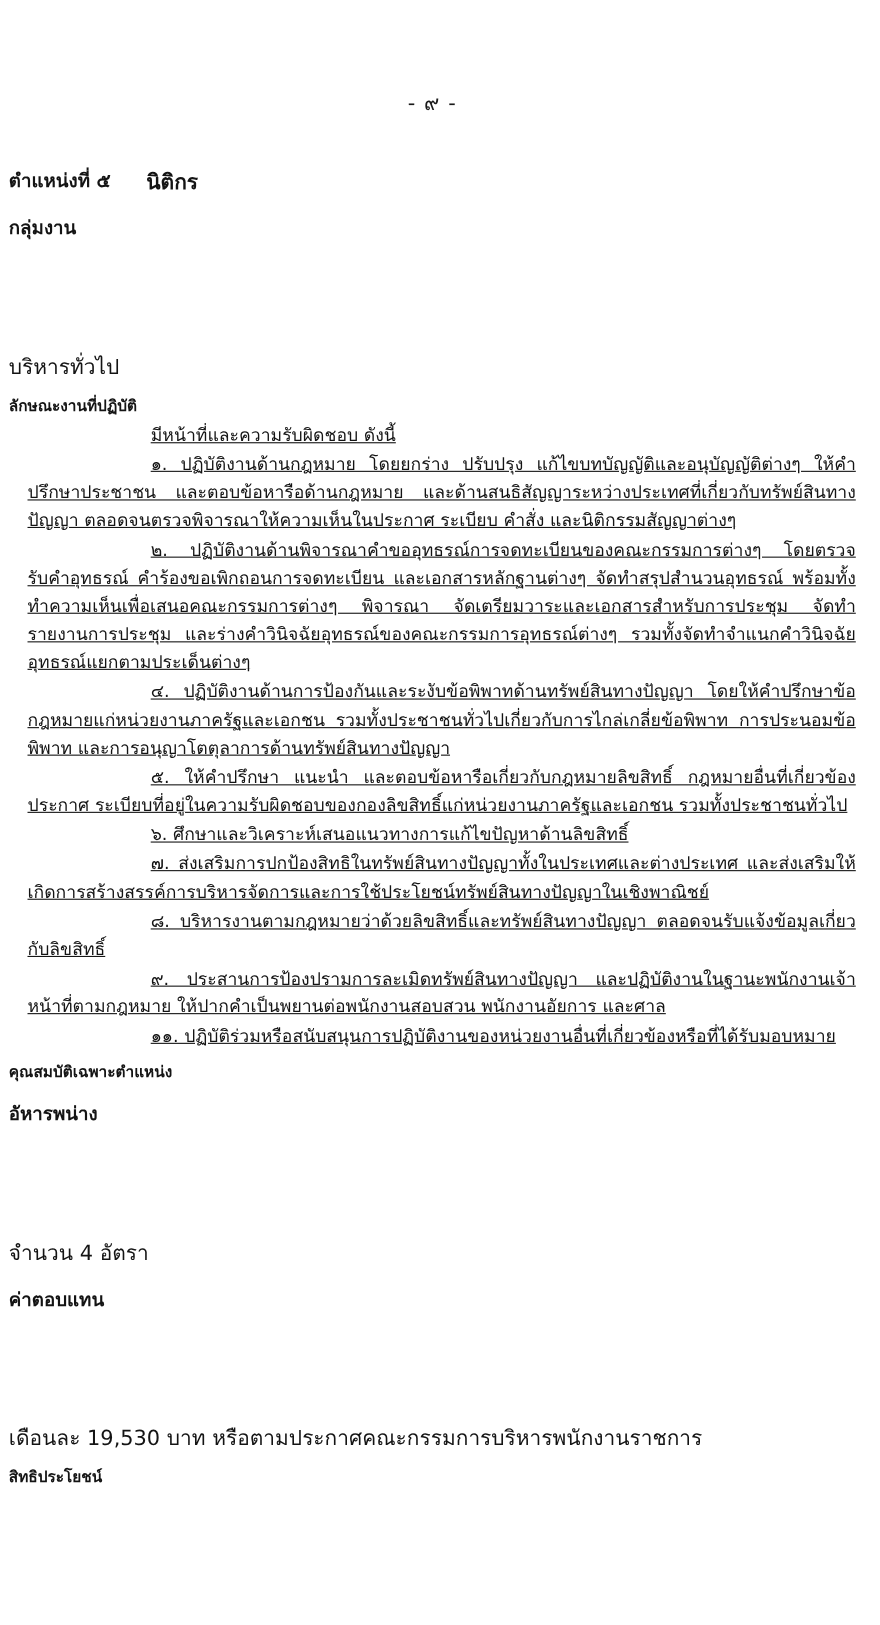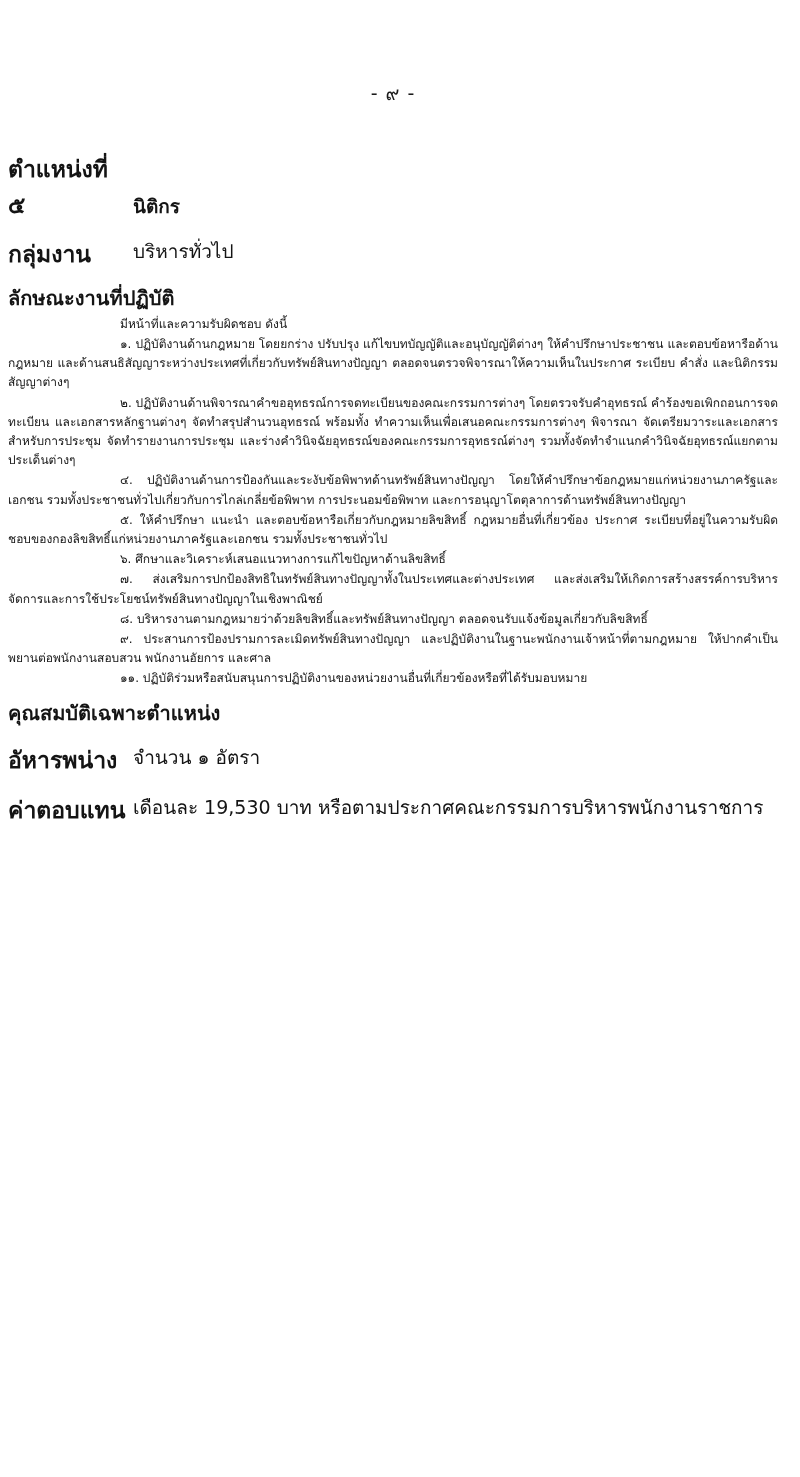--- a/index.html
+++ b/index.html
@@ -31,57 +31,59 @@
   }
   .row {
     display: flex;
     align-items: flex-start;
     margin: 0 0 2px 0;
   }
   .label-col {
     width: 125px;
     flex: 0 0 125px;
     font-weight: bold;
-    font-size: 23px;
+    font-size: 17px;
     line-height: 1.55;
   }
   .value-col {
     font-size: 19px;
     line-height: 1.55;
   }
   .heading-spaced {
     margin-top: 14px;
+    flex-direction: column;
   }
   p.para {
-    font-size: 12px;
+    font-size: 16px;
     line-height: 1.60;
-    margin: 0 0 1px 0;
+    margin: 0 0 1px 17px;
     text-align: justify;
     text-justify: inter-word;
+    text-decoration: underline;
   }
   p.para.indent {
     text-indent: 112px;
   }
   .sec-title {
     font-weight: bold;
-    font-size: 20px;
+    font-size: 14px;
     line-height: 1.55;
     margin: 10px 0 1px 0;
   }
 </style>
 </head>
 <body>
 
 <div class="page">
 
   <div class="page-number">- ๙ -</div>
 
   <div class="row">
     <div class="label-col">ตำแหน่งที่ ๕</div>
-    <div class="value-col" style="font-weight:bold;margin-top:40px;">นิติกร</div>
+    <div class="value-col" style="font-weight:bold;">นิติกร</div>
   </div>
 
   <div class="row heading-spaced">
     <div class="label-col">กลุ่มงาน</div>
     <div class="value-col" style="font-weight:normal;">บริหารทั่วไป</div>
   </div>
 
   <div class="sec-title heading-spaced">ลักษณะงานที่ปฏิบัติ</div>
 
   <p class="para indent">มีหน้าที่และความรับผิดชอบ ดังนี้</p>
@@ -95,22 +97,26 @@
     <p class="para indent">๗. ส่งเสริมการปกป้องสิทธิในทรัพย์สินทางปัญญาทั้งในประเทศและต่างประเทศ และส่งเสริมให้เกิดการสร้างสรรค์การบริหารจัดการและการใช้ประโยชน์ทรัพย์สินทางปัญญาในเชิงพาณิชย์</p>
     <p class="para indent">๘. บริหารงานตามกฎหมายว่าด้วยลิขสิทธิ์และทรัพย์สินทางปัญญา ตลอดจนรับแจ้งข้อมูลเกี่ยวกับลิขสิทธิ์</p>
     <p class="para indent">๙. ประสานการป้องปรามการละเมิดทรัพย์สินทางปัญญา และปฏิบัติงานในฐานะพนักงานเจ้าหน้าที่ตามกฎหมาย ให้ปากคำเป็นพยานต่อพนักงานสอบสวน พนักงานอัยการ และศาล</p>
     <p class="para indent">๑๑. ปฏิบัติร่วมหรือสนับสนุนการปฏิบัติงานของหน่วยงานอื่นที่เกี่ยวข้องหรือที่ได้รับมอบหมาย</p>
   </div>
 
   <div class="sec-title">คุณสมบัติเฉพาะตำแหน่ง</div>
 
   <div class="row heading-spaced">
     <div class="label-col">อัหารพน่าง</div>
-    <div class="value-col">จำนวน ๑ อัตรา</div>
+    <div class="value-col">จำนวน 4 อัตรา</div>
   </div>
 
   <div class="row heading-spaced">
     <div class="label-col">ค่าตอบแทน</div>
     <div class="value-col">เดือนละ 19,530 บาท หรือตามประกาศคณะกรรมการบริหารพนักงานราชการ</div>
   </div>
 
+  <div class="footer-block">
+    <div class="sec-title">สิทธิประโยชน์</div>
+
+  </div>
 
 </div>
 
 </body></html>

